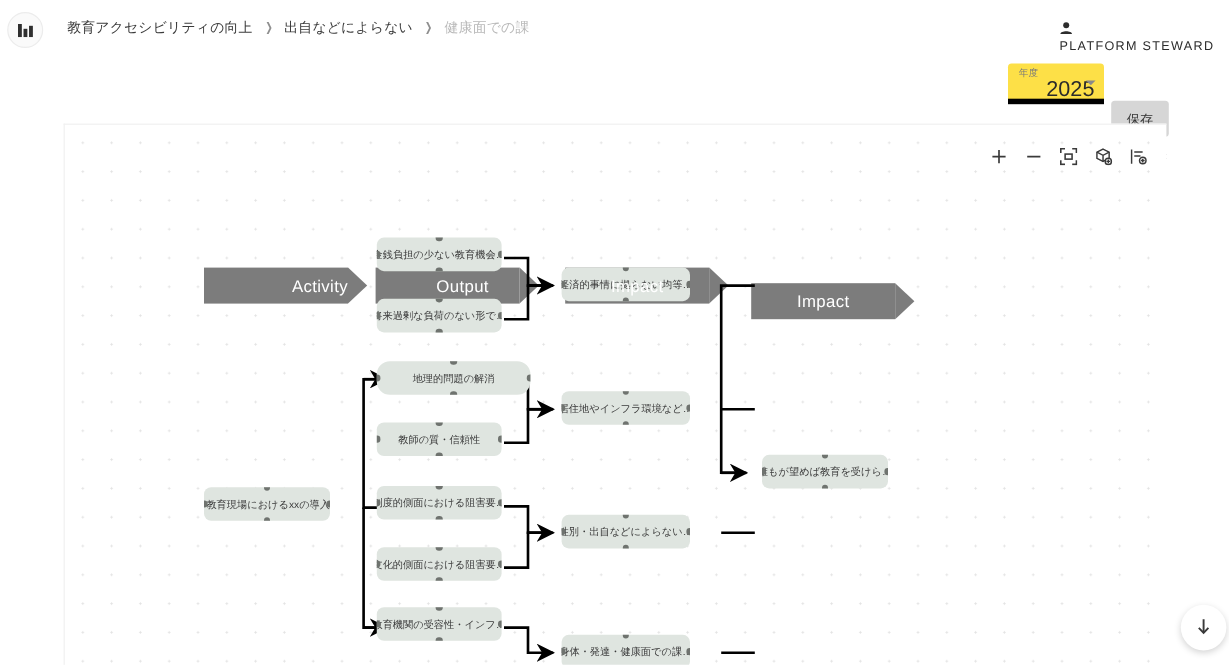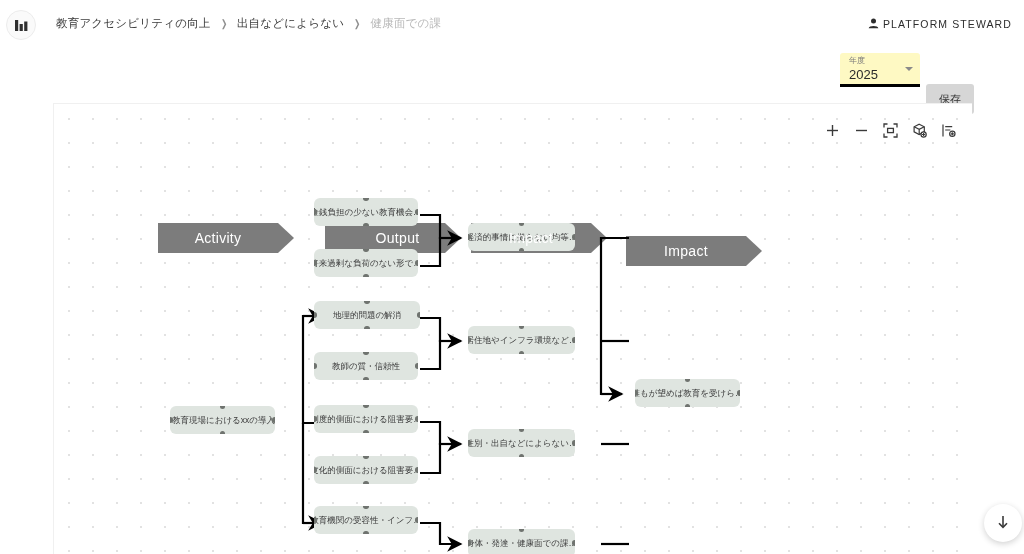--- a/index.html
+++ b/index.html
@@ -31,35 +31,35 @@
   .crumb { color: #3b3b3b; letter-spacing: .2px; }
   .crumb.muted { color: #b9b9b9; }
   .crumb-sep {
     color: #8f8f8f; font-size: 10px; font-weight: bold;
     transform: scaleX(.75); display: inline-block;
   }
 
   .user-chip {
     position: absolute; right: 12px; top: 18px;
     display: flex; align-items: flex-start; gap: 4px;
-    font-size: 10.5px; letter-spacing: 1.1px; color: #2d2d2d;
+    font-size: 10.5px; letter-spacing: 1.1px; color: #2d2d2d; flex-direction: column;
   }
   .user-chip .person { width: 11px; height: 11px; display:block; }
 
   
   .year-select {
     position: absolute; left: 840px; top: 53px;
     width: 80px; height: 34px;
-    background: #fef9c3;
-    border-bottom: 3px solid #000000;
+    background: #fde047;
+    border-bottom: 5px solid #000000;
     border-radius: 3px 3px 0 0;
     padding: 3px 8px 0 9px;
   }
   .year-label { font-size: 8px; color: #7a7a7a; line-height: 10px; }
-  .year-value { font-size: 13px; color: #2b2b2b; line-height: 17px; }
+  .year-value { font-size: 18px; color: #2b2b2b; line-height: 17px; text-align: right; }
   .year-caret {
     position: absolute; right: 7px; top: 14px;
     width: 0; height: 0;
     border-left: 4px solid transparent; border-right: 4px solid transparent;
     border-top: 4.5px solid #8a8a8a;
   }
 
   .save-btn {
     position: absolute; left: 926px; top: 55px;
     width: 48px; height: 30px; border: none; border-radius: 3px;
@@ -181,26 +181,26 @@
   <div class="year-label">年度</div>
   <div class="year-value">2025</div>
   <span class="year-caret"></span>
 </div>
 
 <button class="save-btn">保存</button>
 
 <div class="canvas">
 
   <div id="phases">
-      <div class="phase" style="left: 104px; width: 120px;">
+      <div class="phase" style="left: 116px; width: 120px; justify-content: flex-end;">
         <div class="body"></div>
         <div class="tip"></div>
         <span class="lbl">Activity</span>
       </div>
-      <div class="phase" style="left: 271px; width: 120px; padding-left: 25px;">
+      <div class="phase" style="left: 259px; width: 120px; padding-left: 25px;">
         <div class="body"></div>
         <div class="tip"></div>
         <span class="lbl">Output</span>
       </div>
       <div class="phase" style="left: 417px; width: 120px;">
         <div class="body"></div>
         <div class="tip"></div>
         <span class="lbl">Impact</span>
       </div>
       <div class="phase" style="left: 572px; width: 120px; margin-top: 13px;">
@@ -260,21 +260,21 @@
         <span class="port b"></span>
         <span class="txt">金銭負担の少ない教育機会…</span>
       </div>
       <div class="node" style="left: 260px; top: 145px; width: 104px;">
         <span class="port l"></span>
         <span class="port r"></span>
         <span class="port t"></span>
         <span class="port b"></span>
         <span class="txt">将来過剰な負荷のない形で…</span>
       </div>
-      <div class="node" style="left: 260px; top: 197px; width: 106px;">
+      <div class="node" style="left: 260px; top: 197px; width: 128px; border-radius: 11px;">
         <span class="port l"></span>
         <span class="port r"></span>
         <span class="port t"></span>
         <span class="port b"></span>
         <span class="txt">地理的問題の解消</span>
       </div>
       <div class="node" style="left: 260px; top: 248px; width: 104px;">
         <span class="port l"></span>
         <span class="port r"></span>
         <span class="port t"></span>

